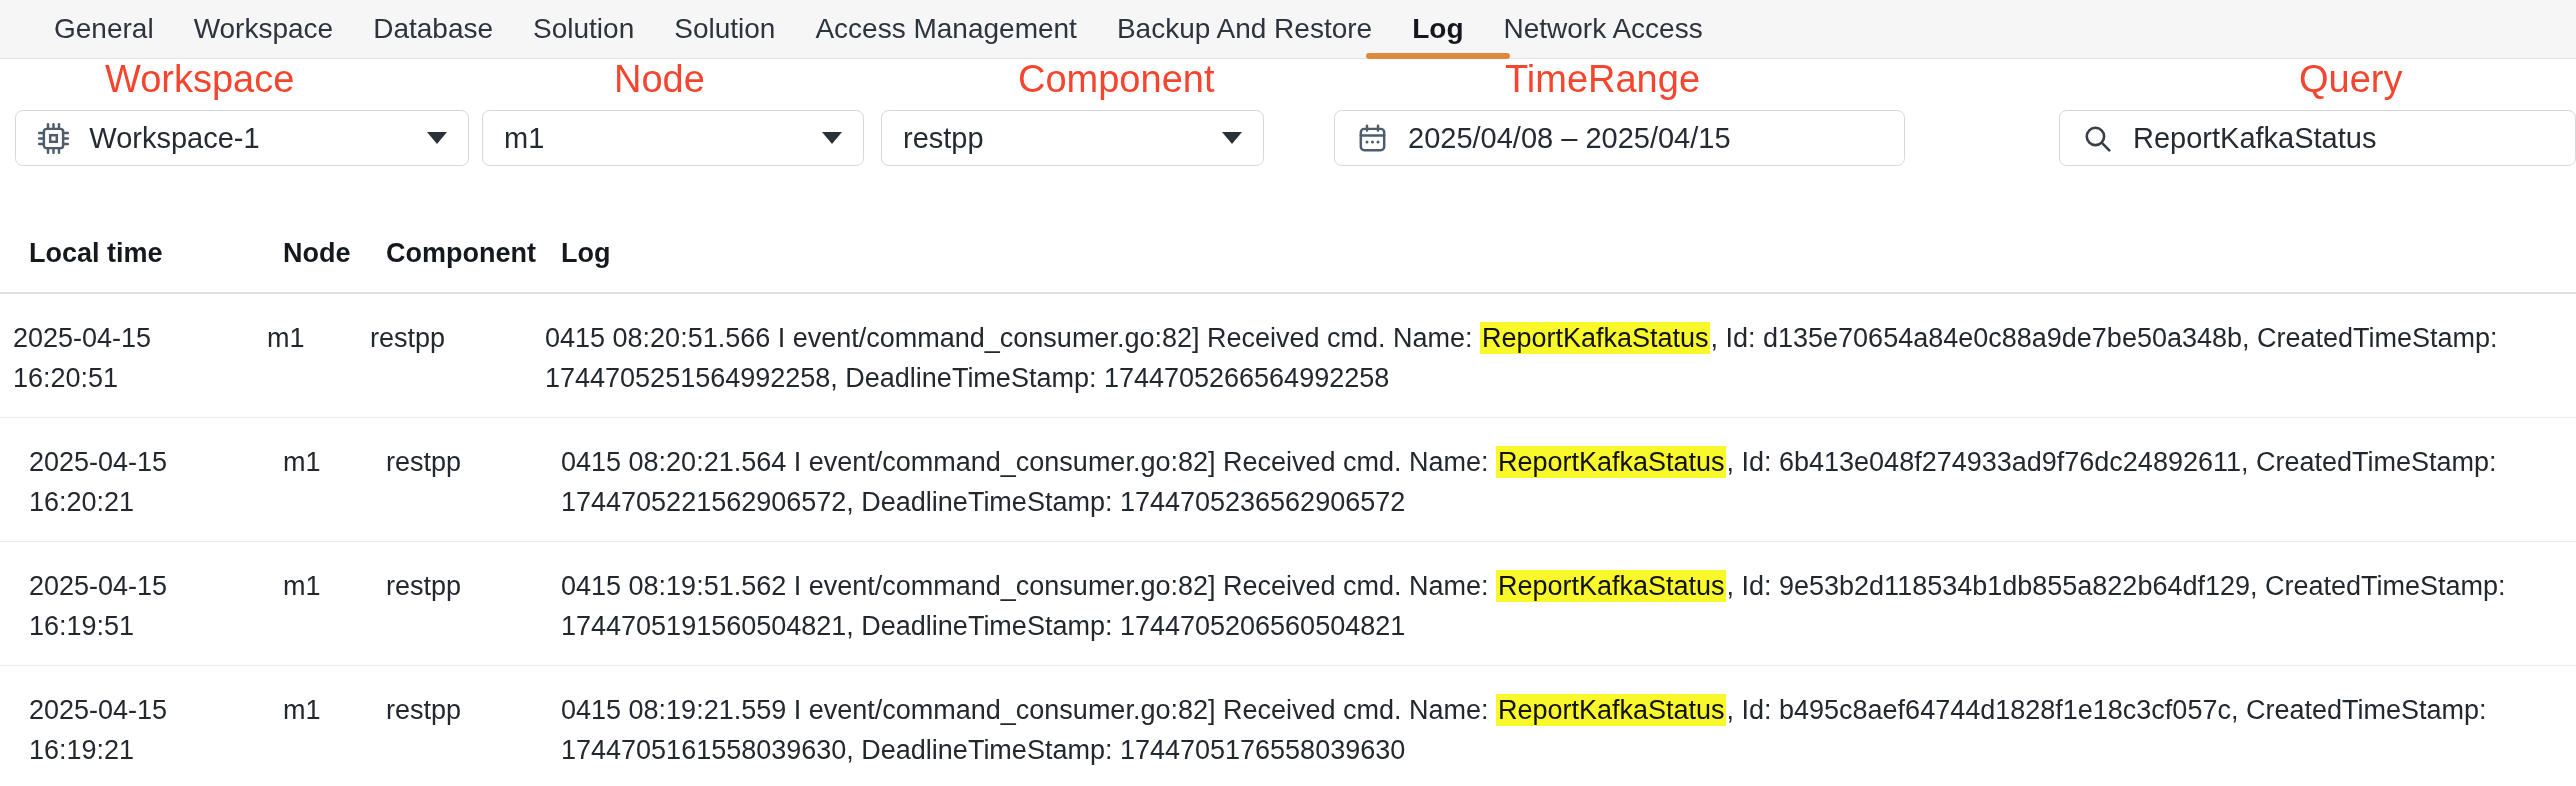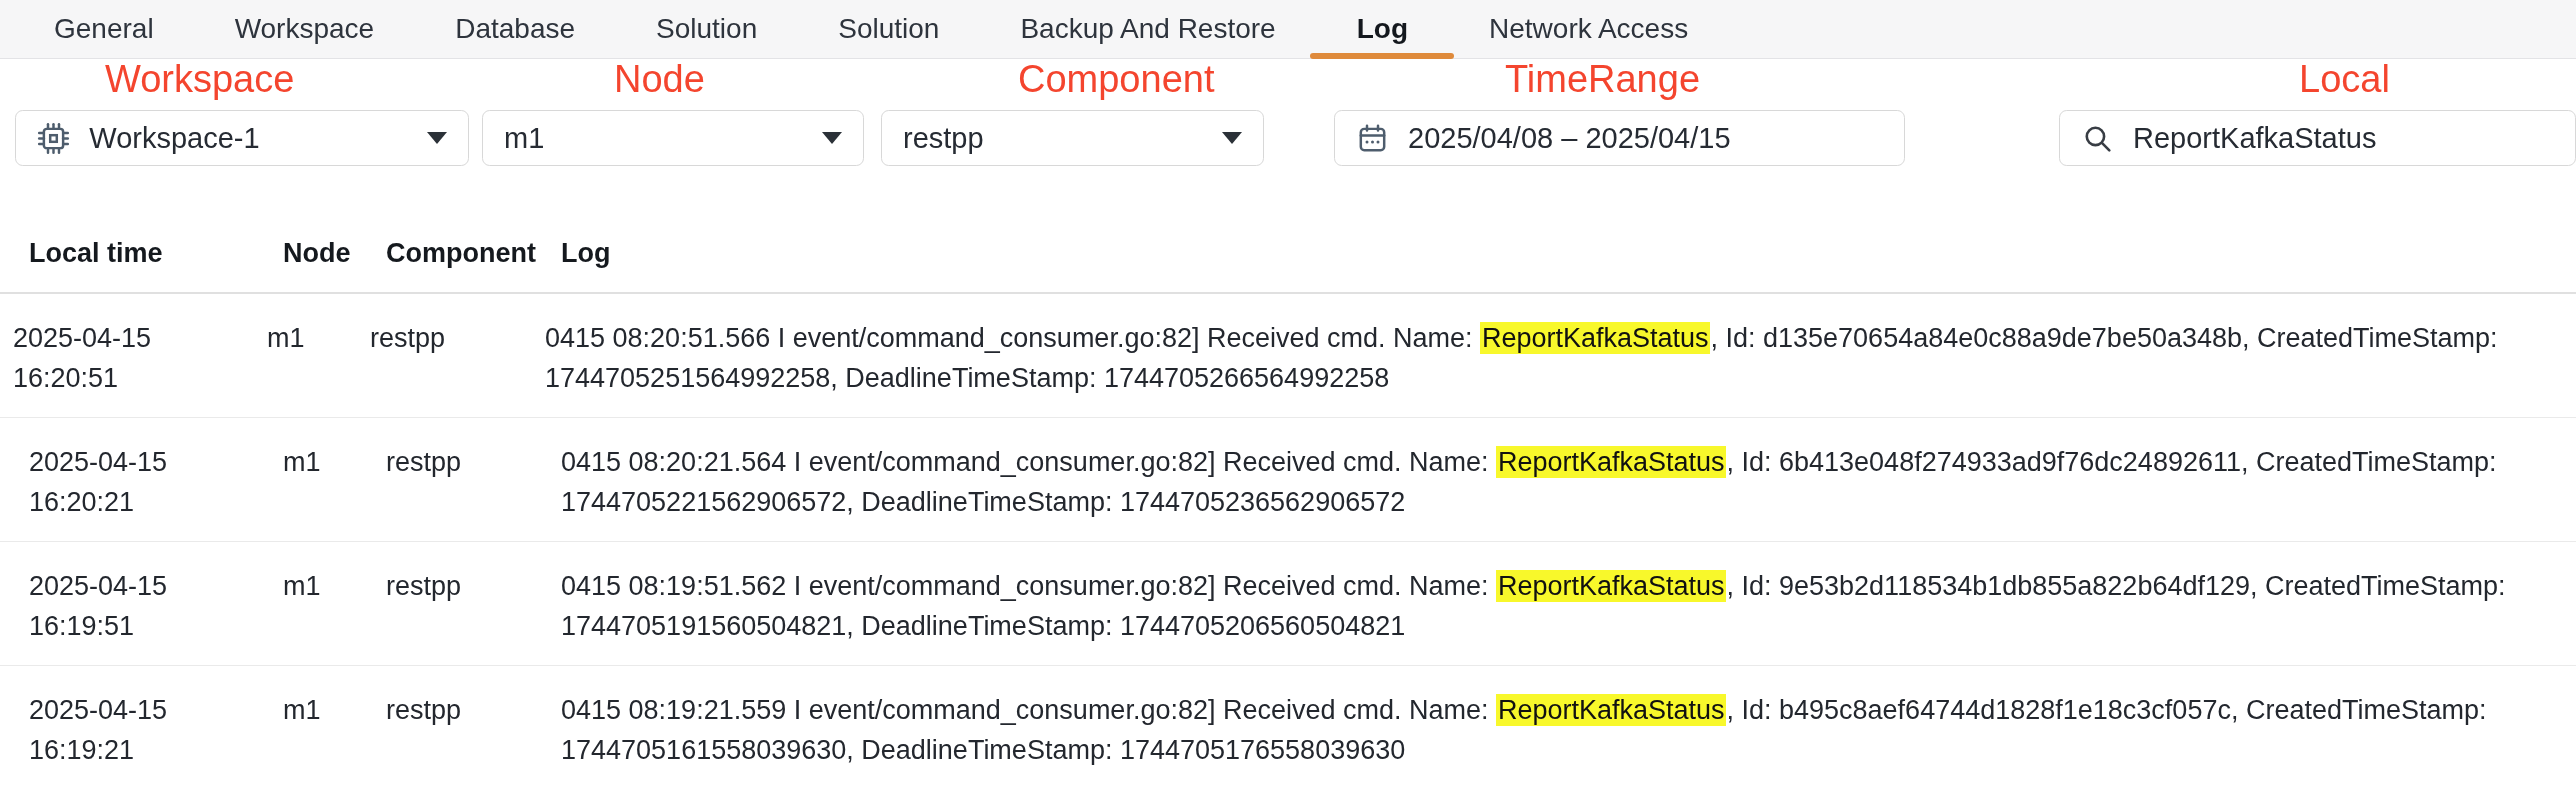--- a/index.html
+++ b/index.html
@@ -6,21 +6,21 @@
   html,body { background:#ffffff; }
   body {
     width:2576px; height:787px; overflow:hidden; position:relative;
     font-family:"Liberation Sans","DejaVu Sans",sans-serif;
     color:#23272e;
   }
 
   
   .tabbar {
     height:59px; background:#f6f6f7; border-bottom:1.9px solid #e3e3e6;
-    display:flex; align-items:center; gap:81px; padding-left:54px;
+    display:flex; align-items:center; gap:40px; padding-left:54px;
     white-space:nowrap;
   }
   .tab {
     position:relative; height:57px; display:flex; align-items:center;
     font-size:28px; color:#2e343d; cursor:pointer;
   }
   .tab.active { font-weight:bold; color:#14181e; }
   .tab.active::after {
     content:""; position:absolute; left:50%; transform:translateX(-50%);
     bottom:-1.9px; width:144px; height:6.7px; border-radius:3.8px; background:#df8a3b;
@@ -80,31 +80,32 @@
 </style>
 </head>
 <body>
 
 <nav class="tabbar" id="tabbar">
     <div class="tab">General</div>
     <div class="tab">Workspace</div>
     <div class="tab">Database</div>
     <div class="tab">Solution</div>
     <div class="tab">Solution</div>
+    <div class="tab">Access Management</div>
     <div class="tab">Backup And Restore</div>
     <div class="tab active">Log</div>
     <div class="tab">Network Access</div>
   </nav>
 
 <div class="annotations" id="annotations">
     <span class="annotation">Workspace</span>
     <span class="annotation">Node</span>
     <span class="annotation">Component</span>
     <span class="annotation">TimeRange</span>
-    <span class="annotation">Local</span>
+    <span class="annotation">Query</span>
   </div>
 
 <div class="filters">
 
   <div class="fbox" id="f-workspace">
     <span class="icon">
       <svg width="33" height="33" viewBox="0 0 24 24" fill="none" stroke="#4e5d6d" stroke-width="1.8" stroke-linecap="round">
         <rect x="5" y="5" width="14" height="14" rx="2"></rect>
         <rect x="9.6" y="9.6" width="4.8" height="4.8"></rect>
         <line x1="8" y1="1.6" x2="8" y2="5"></line>

